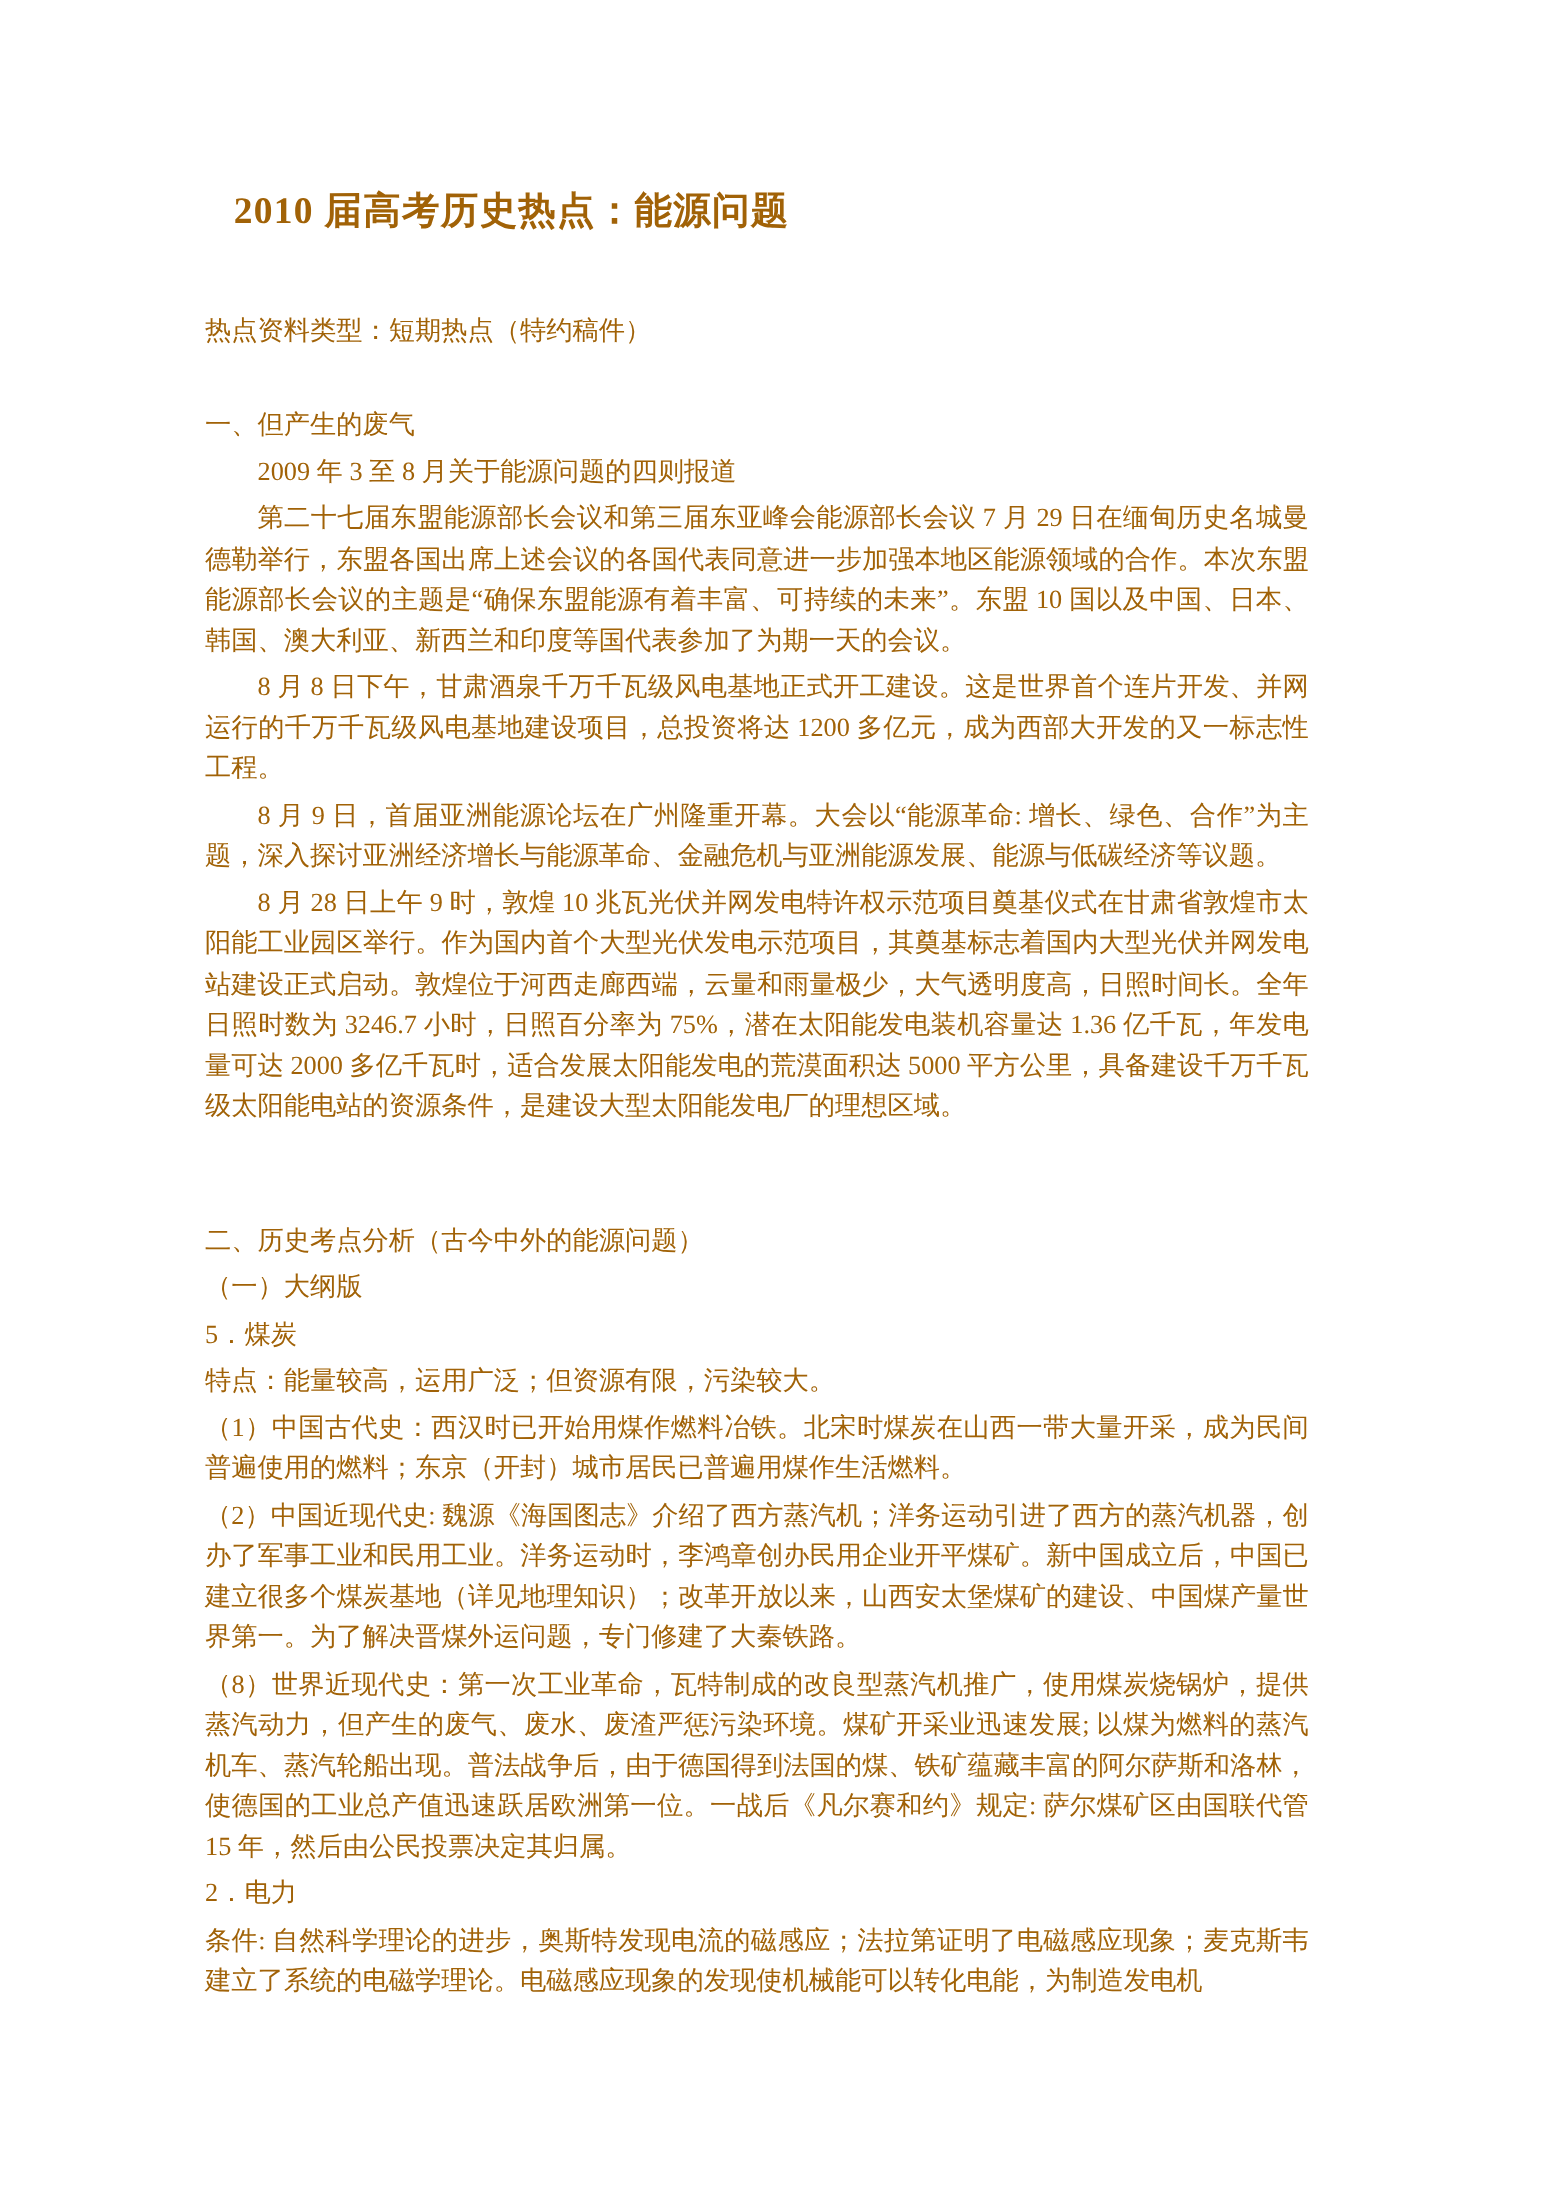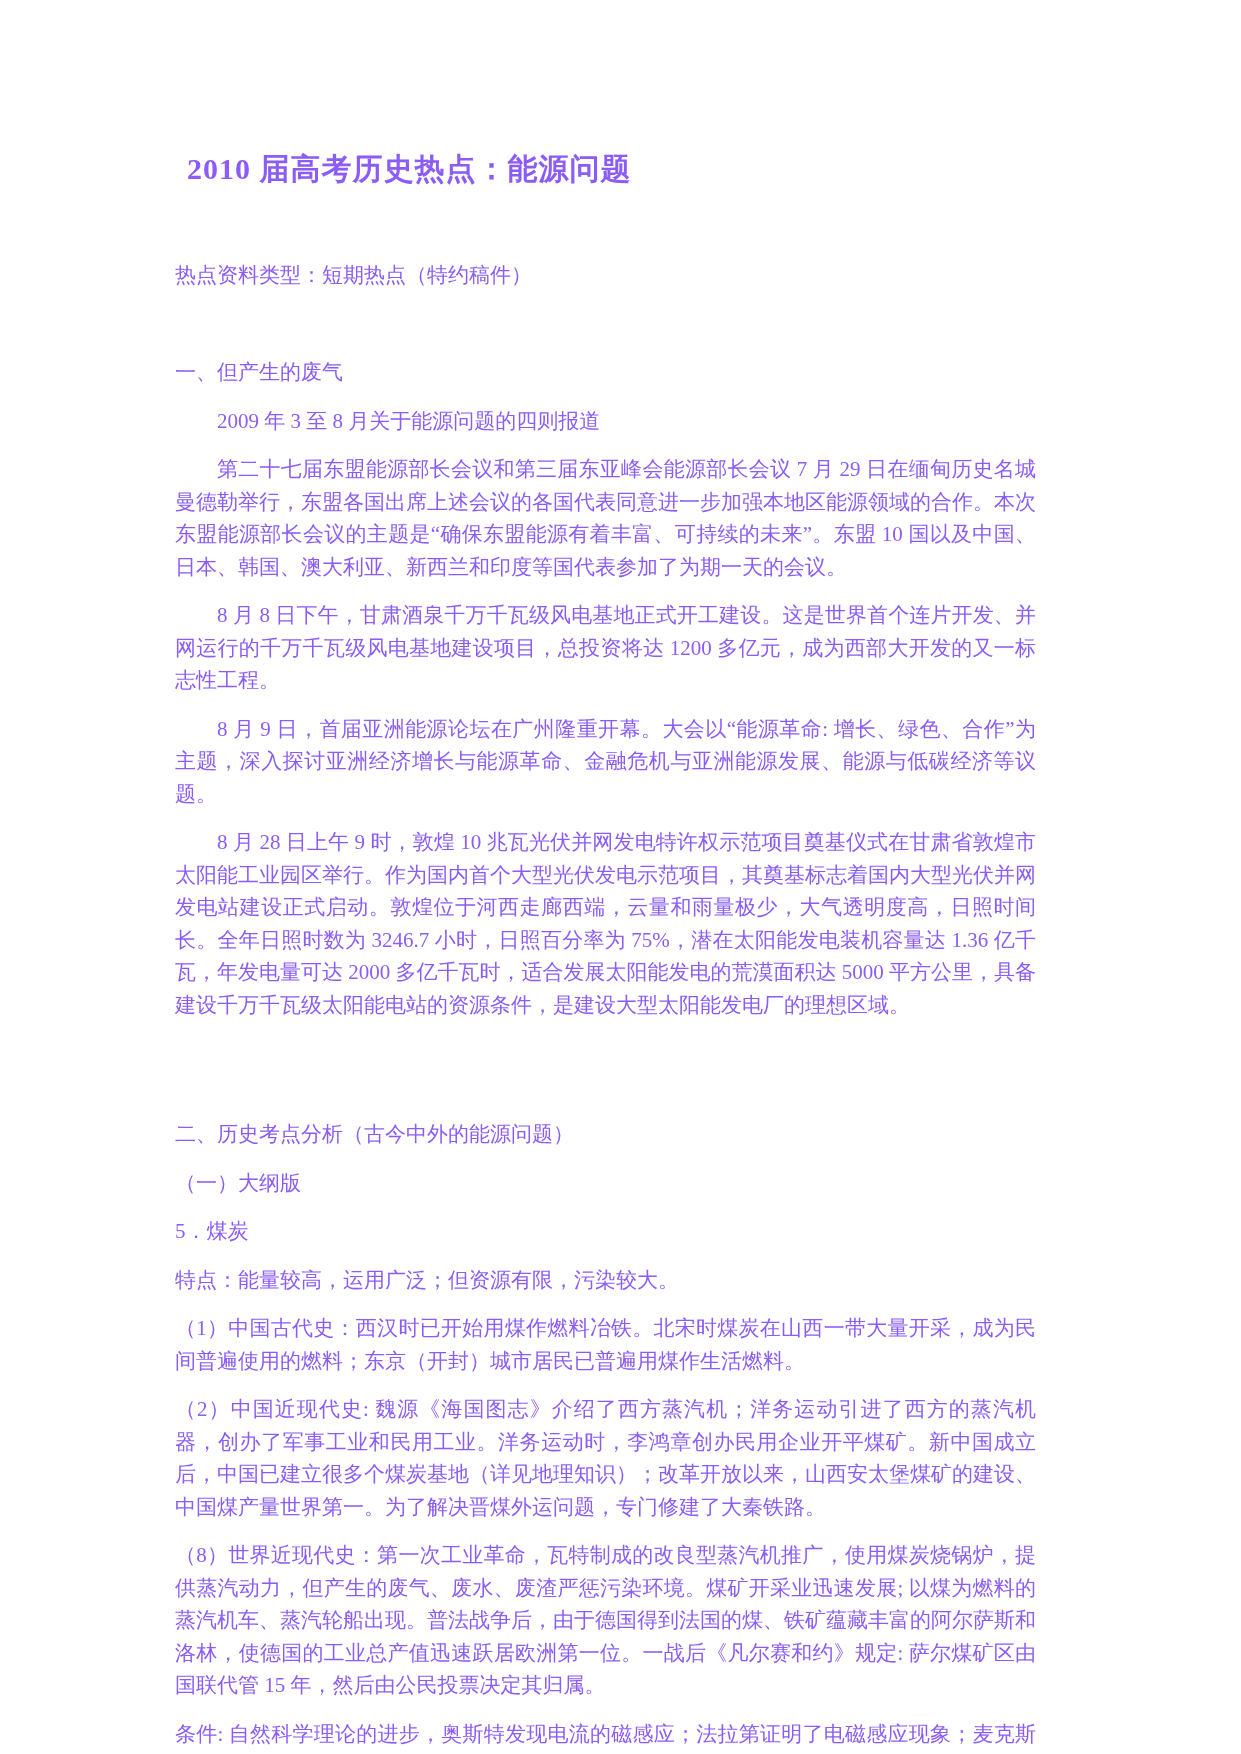--- a/index.html
+++ b/index.html
@@ -7,21 +7,21 @@
     padding: 0;
     background: #ffffff;
   }
   .page {
     position: relative;
     width: 1241px;
     height: 1754px;
     background: #ffffff;
     overflow: hidden;
     font-family: "Liberation Serif", "DejaVu Serif", serif;
-    color: #8b5cf6;
+    color: #a16207;
   }
   .doc-title {
     position: absolute;
     top: 148px;
     left: 187px;
     margin: 0;
     font-size: 30px;
     font-weight: bold;
     line-height: 1.4;
     white-space: nowrap;
@@ -31,21 +31,21 @@
     position: absolute;
     top: 243px;
     left: 159px;
     width: 893px;
     font-size: 21px;
     line-height: 32.5px;
     text-align: justify;
     overflow-wrap: break-word;
   }
   .doc-body p {
-    margin: 16px;
+    margin: 5px;
     padding: 0;
   }
   .para.indent {
     text-indent: 2em;
   }
   .blank-line {
     height: 32.5px;
   }
   .blank-line.double {
     height: 65px;
@@ -76,16 +76,17 @@
 
     <p class="para heading">二、历史考点分析（古今中外的能源问题）</p>
     <p class="para subheading">（一）大纲版</p>
 
     <p class="para topic">5．煤炭</p>
     <p class="para">特点：能量较高，运用广泛；但资源有限，污染较大。</p>
     <p class="para">（1）中国古代史：西汉时已开始用煤作燃料冶铁。北宋时煤炭在山西一带大量开采，成为民间普遍使用的燃料；东京（开封）城市居民已普遍用煤作生活燃料。</p>
     <p class="para">（2）中国近现代史: 魏源《海国图志》介绍了西方蒸汽机；洋务运动引进了西方的蒸汽机器，创办了军事工业和民用工业。洋务运动时，李鸿章创办民用企业开平煤矿。新中国成立后，中国已建立很多个煤炭基地（详见地理知识）；改革开放以来，山西安太堡煤矿的建设、中国煤产量世界第一。为了解决晋煤外运问题，专门修建了大秦铁路。</p>
     <p class="para">（8）世界近现代史：第一次工业革命，瓦特制成的改良型蒸汽机推广，使用煤炭烧锅炉，提供蒸汽动力，但产生的废气、废水、废渣严惩污染环境。煤矿开采业迅速发展; 以煤为燃料的蒸汽机车、蒸汽轮船出现。普法战争后，由于德国得到法国的煤、铁矿蕴藏丰富的阿尔萨斯和洛林，使德国的工业总产值迅速跃居欧洲第一位。一战后《凡尔赛和约》规定: 萨尔煤矿区由国联代管 15 年，然后由公民投票决定其归属。</p>
 
+    <p class="para topic">2．电力</p>
     <p class="para">条件: 自然科学理论的进步，奥斯特发现电流的磁感应；法拉第证明了电磁感应现象；麦克斯韦建立了系统的电磁学理论。电磁感应现象的发现使机械能可以转化电能，为制造发电机</p>
 
   </div>
 </div>
 
 </body></html>

